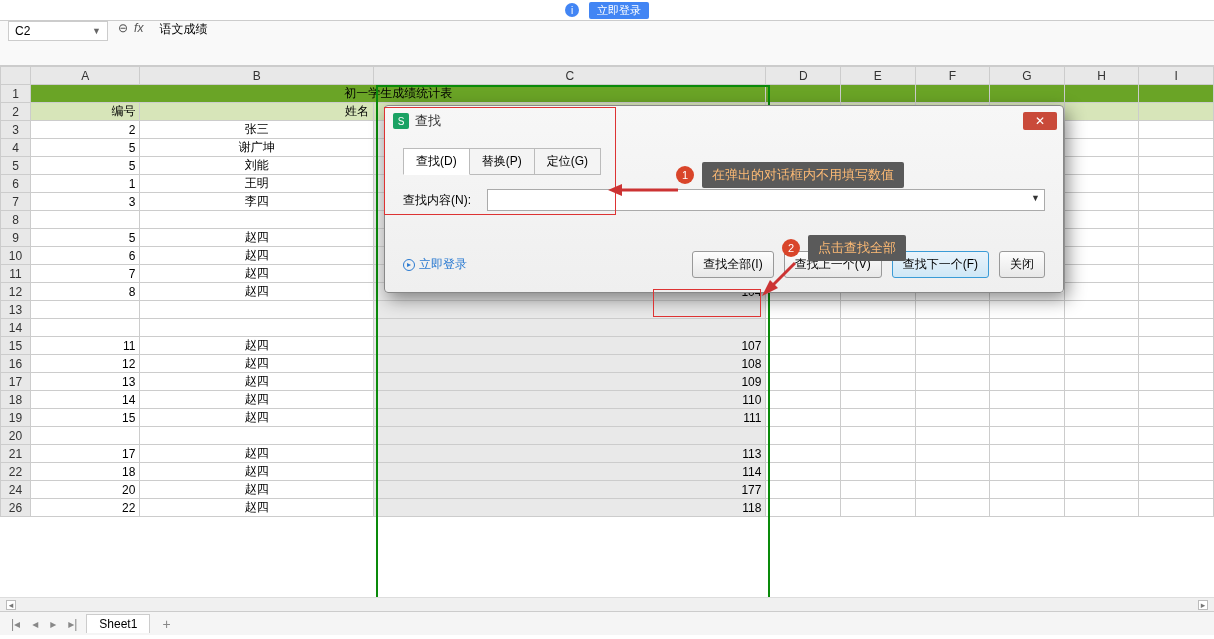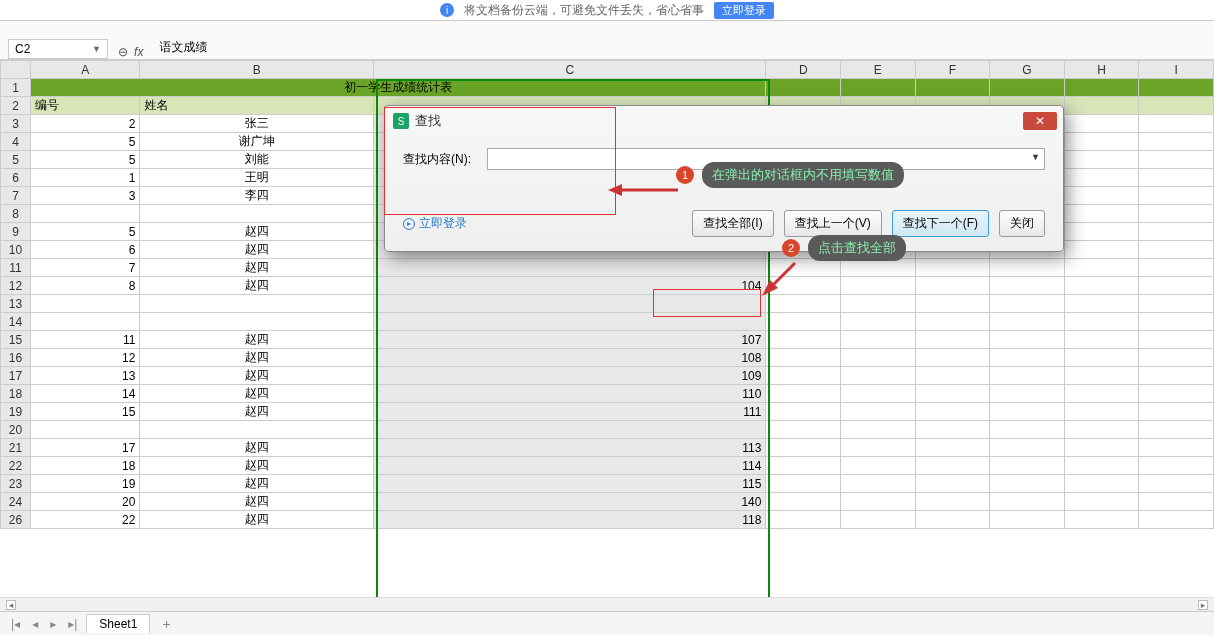--- a/index.html
+++ b/index.html
@@ -4,42 +4,42 @@
 <style>
 * { margin: 0; padding: 0; box-sizing: border-box; }
 body { font-family: "Microsoft YaHei", Arial, sans-serif; font-size: 12px; background: #fff; overflow: hidden; position: relative; width: 1214px; height: 639px; }
 
 
 .top-info { height: 20px; display: flex; align-items: center; justify-content: center; gap: 10px; font-size: 12px; color: #666; }
 .top-info .info-icon { width: 14px; height: 14px; border-radius: 50%; background: #4285f4; color: #fff; display: inline-flex; align-items: center; justify-content: center; font-size: 10px; }
 .top-info .login-btn { background: #4285f4; color: #fff; padding: 1px 8px; border-radius: 2px; font-size: 11px; }
 
 
-.formula-bar { height: 40px; border-top: 1px solid #ccc; border-bottom: 1px solid #ccc; display: flex; align-items: flex-end; padding: 0 8px; gap: 10px; background: #f9f9f9; }
+.formula-bar { height: 46px; border-top: 1px solid #ccc; border-bottom: 1px solid #ccc; display: flex; align-items: flex-start; padding: 0 8px; gap: 10px; background: #f9f9f9; }
 .name-box { width: 100px; height: 20px; border: 1px solid #ccc; background: #fff; padding: 0 6px; display: flex; align-items: center; justify-content: space-between; }
 .name-box .dd { font-size: 9px; color: #666; }
 .fx-group { display: flex; align-items: center; gap: 6px; color: #555; }
 .fx-icon { font-style: italic; }
 .fx-input { flex: 1; height: 20px; padding: 0 6px; }
 
 
 .grid-wrap { position: relative; }
 table.grid { border-collapse: collapse; table-layout: fixed; }
 table.grid th, table.grid td { border: 1px solid #ccc; height: 18px; font-size: 12px; padding: 0 4px; background: #fff; overflow: hidden; white-space: nowrap; }
 table.grid th { background: #e8e8e8; font-weight: normal; text-align: center; color: #333; }
 table.grid th.corner { width: 30px; background: #e8e8e8; }
 table.grid th.colA { width: 110px; }
 table.grid th.colB { width: 235px; }
 table.grid th.colC { width: 395px; }
 table.grid th.colN { width: 75px; }
 
 
 .title-row td { background: #6aa426 !important; color: #000; font-size: 22px; text-align: center; height: 40px; border: 1px solid #000; }
 
-.header-row td { background: #d7e5b9 !important; font-size: 20px; text-align: left; height: 28px; border: 1px solid #000; margin-left: 46px; }
+.header-row td { background: #d7e5b9 !important; font-size: 20px; text-align: right; height: 28px; border: 1px solid #000; margin-left: 46px; }
 
 .data-row td { border: 1px solid #000; text-align: center; }
 .data-row td.numcell { text-align: right; }
 
 .sel { background: #e9e9e9 !important; }
 
 .sel-outline { position: absolute; border: 2px solid #0a8a0a; pointer-events: none; }
 
 
 .sheet-tabs { position: absolute; bottom: 4px; left: 0; right: 0; height: 24px; border-top: 1px solid #ccc; display: flex; align-items: center; padding: 0 8px; gap: 6px; background: #f5f5f5; font-size: 12px; }
@@ -68,34 +68,33 @@
 .tips { color: #2a7ad1; font-size: 12px; display: flex; align-items: center; gap: 4px; }
 .tips .play { width: 12px; height: 12px; border: 1px solid #2a7ad1; border-radius: 50%; display: inline-flex; align-items: center; justify-content: center; font-size: 8px; color: #2a7ad1; }
 .btn-group { margin-left: auto; display: flex; gap: 10px; }
 .btn.primary { border: 1px solid #3a9bd6; background: linear-gradient(#eaf4fb,#cfe7f6); }
 
 
 .redbox { position: absolute; border: 1px solid #d33; pointer-events: none; }
 
 .callout { position: absolute; display: flex; align-items: center; gap: 8px; }
 .callout .num { width: 18px; height: 18px; border-radius: 50%; background: #d9452a; color: #fff; font-size: 11px; display: inline-flex; align-items: center; justify-content: center; }
-.callout .bubble { background: #5a5a5a; color: #86efac; padding: 4px 10px; font-size: 13px; border-radius: 12px; white-space: nowrap; }
+.callout .bubble { background: #5a5a5a; color: #fdba74; padding: 4px 10px; font-size: 13px; border-radius: 2px; white-space: nowrap; }
 .arrow { position: absolute; pointer-events: none; }
 
 
 .hscroll { position: absolute; left: 0; right: 0; bottom: 28px; height: 14px; background: #f0f0f0; border-top: 1px solid #ddd; }
 .hscroll .thumb-l { position: absolute; left: 6px; top: 2px; width: 10px; height: 10px; border: 1px solid #bbb; background: #fff; display:flex;align-items:center;justify-content:center;font-size:9px;color:#777;}
 .hscroll .thumb-r { position: absolute; right: 6px; top: 2px; width: 10px; height: 10px; border: 1px solid #bbb; background: #fff; display:flex;align-items:center;justify-content:center;font-size:9px;color:#777;}
 </style>
 </head>
 <body>
 
 <div class="top-info">
   <span class="info-icon">i</span>
-  <span>将文档备份云端，可避免文件丢失，省心省事</span>
   <span class="login-btn">立即登录</span>
 </div>
 
 <div class="formula-bar">
   <div class="name-box">
     <span>C2</span>
     <span class="dd">▼</span>
   </div>
   <div class="fx-group">
     <span>⊖</span>
@@ -375,36 +374,24 @@
           <td>赵四</td>
           <td class="numcell sel">114</td>
           <td style="border:1px solid #ccc"></td>
           <td style="border:1px solid #ccc"></td>
           <td style="border:1px solid #ccc"></td>
           <td style="border:1px solid #ccc"></td>
           <td style="border:1px solid #ccc"></td>
           <td style="border:1px solid #ccc"></td>
         </tr>
         <tr class="data-row">
-          <th>23</th>
-          <td class="numcell">19</td>
-          <td>赵四</td>
-          <td class="numcell sel">115</td>
-          <td style="border:1px solid #ccc"></td>
-          <td style="border:1px solid #ccc"></td>
-          <td style="border:1px solid #ccc"></td>
-          <td style="border:1px solid #ccc"></td>
-          <td style="border:1px solid #ccc"></td>
-          <td style="border:1px solid #ccc"></td>
-        </tr>
-        <tr class="data-row">
           <th>24</th>
           <td class="numcell">20</td>
           <td>赵四</td>
-          <td class="numcell sel">140</td>
+          <td class="numcell sel">177</td>
           <td style="border:1px solid #ccc"></td>
           <td style="border:1px solid #ccc"></td>
           <td style="border:1px solid #ccc"></td>
           <td style="border:1px solid #ccc"></td>
           <td style="border:1px solid #ccc"></td>
           <td style="border:1px solid #ccc"></td>
         </tr>
         <tr class="data-row">
           <th>26</th>
           <td class="numcell">22</td>
@@ -439,20 +426,25 @@
 
 <div class="dialog">
   <div class="dlg-title">
     <div class="left">
       <span class="app-icon">S</span>
       <span>查找</span>
     </div>
     <div class="dlg-close">✕</div>
   </div>
   <div class="dlg-body">
+    <div class="dlg-tabs">
+      <div class="dlg-tab active">查找(D)</div>
+      <div class="dlg-tab">替换(P)</div>
+      <div class="dlg-tab">定位(G)</div>
+    </div>
     <div class="find-row">
       <label>查找内容(N):</label>
       <div class="find-input">
           <span class="dd">▼</span>
         </div>
     </div>
     <div class="btn-row2">
       <div class="tips">
         <span class="play">▸</span>
         <span>立即登录</span>

